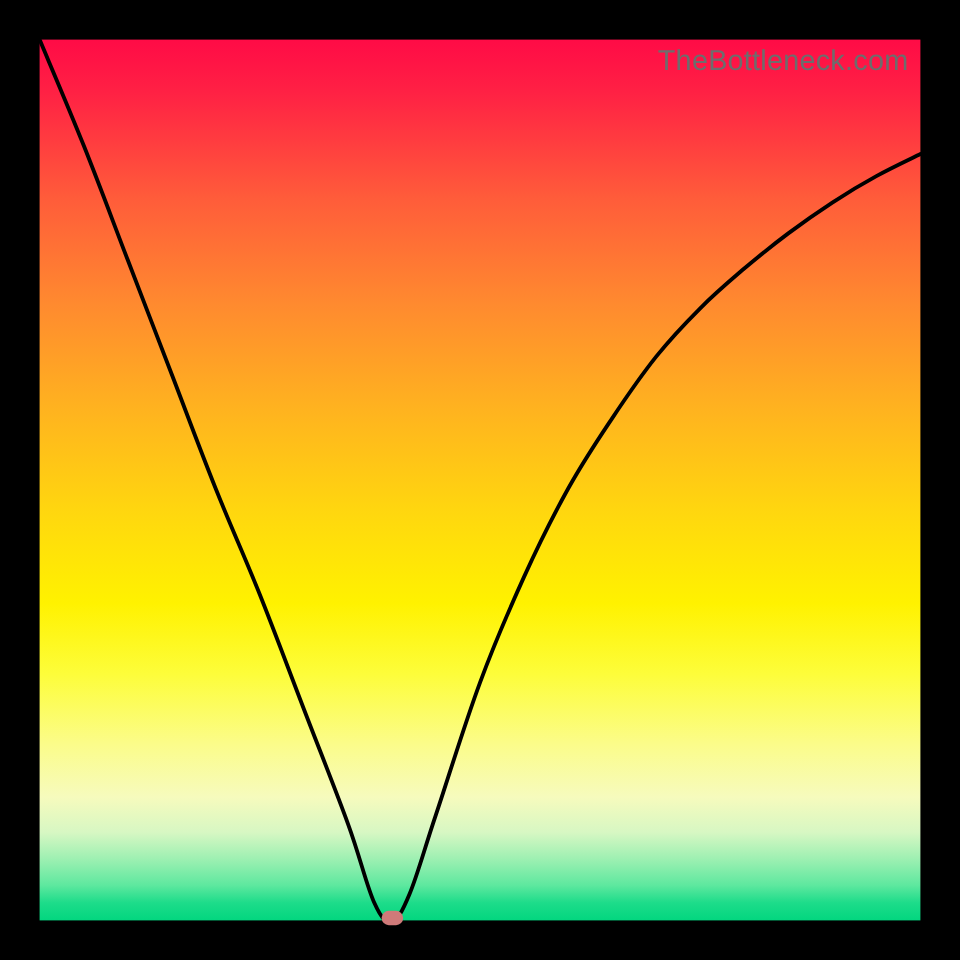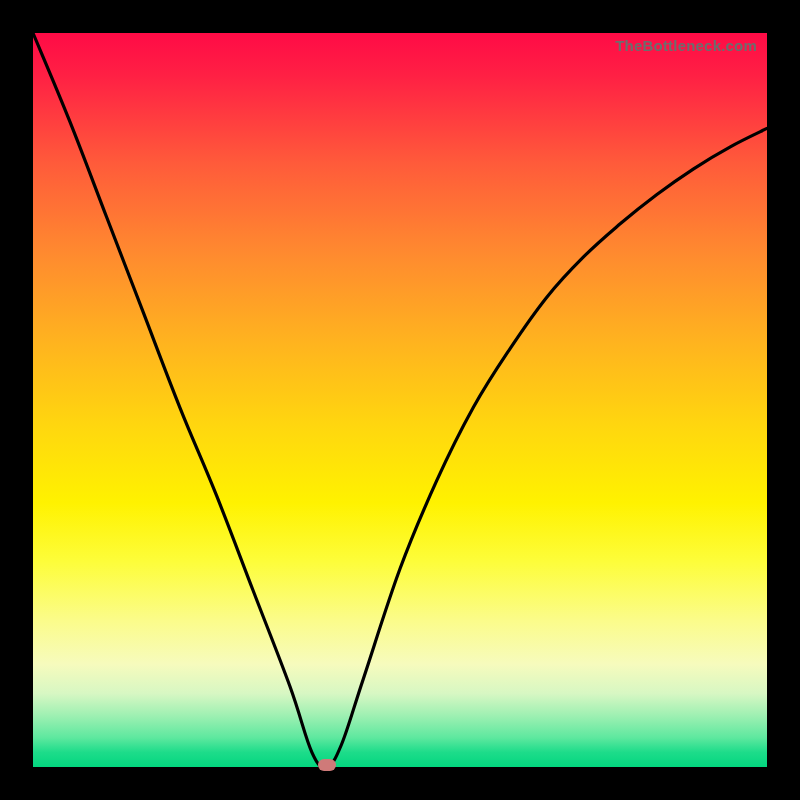--- a/index.html
+++ b/index.html
@@ -41,22 +41,22 @@
       #9ef0b2 93%,
       #5ee89f 96%,
       #1ddc8a 98%,
       #03d67f 100%
     );
   }
   .watermark {
     position: absolute;
     top: 4px;
     right: 10px;
-    font-size: 15px;
-    font-weight: 700;
+    font-size: 24px;
+    font-weight: 400;
     color: #6d6d6d;
     letter-spacing: 0.2px;
     user-select: none;
   }
   svg.curve {
     position: absolute;
     left: 0;
     top: 0;
     width: 734px;
     height: 734px;

